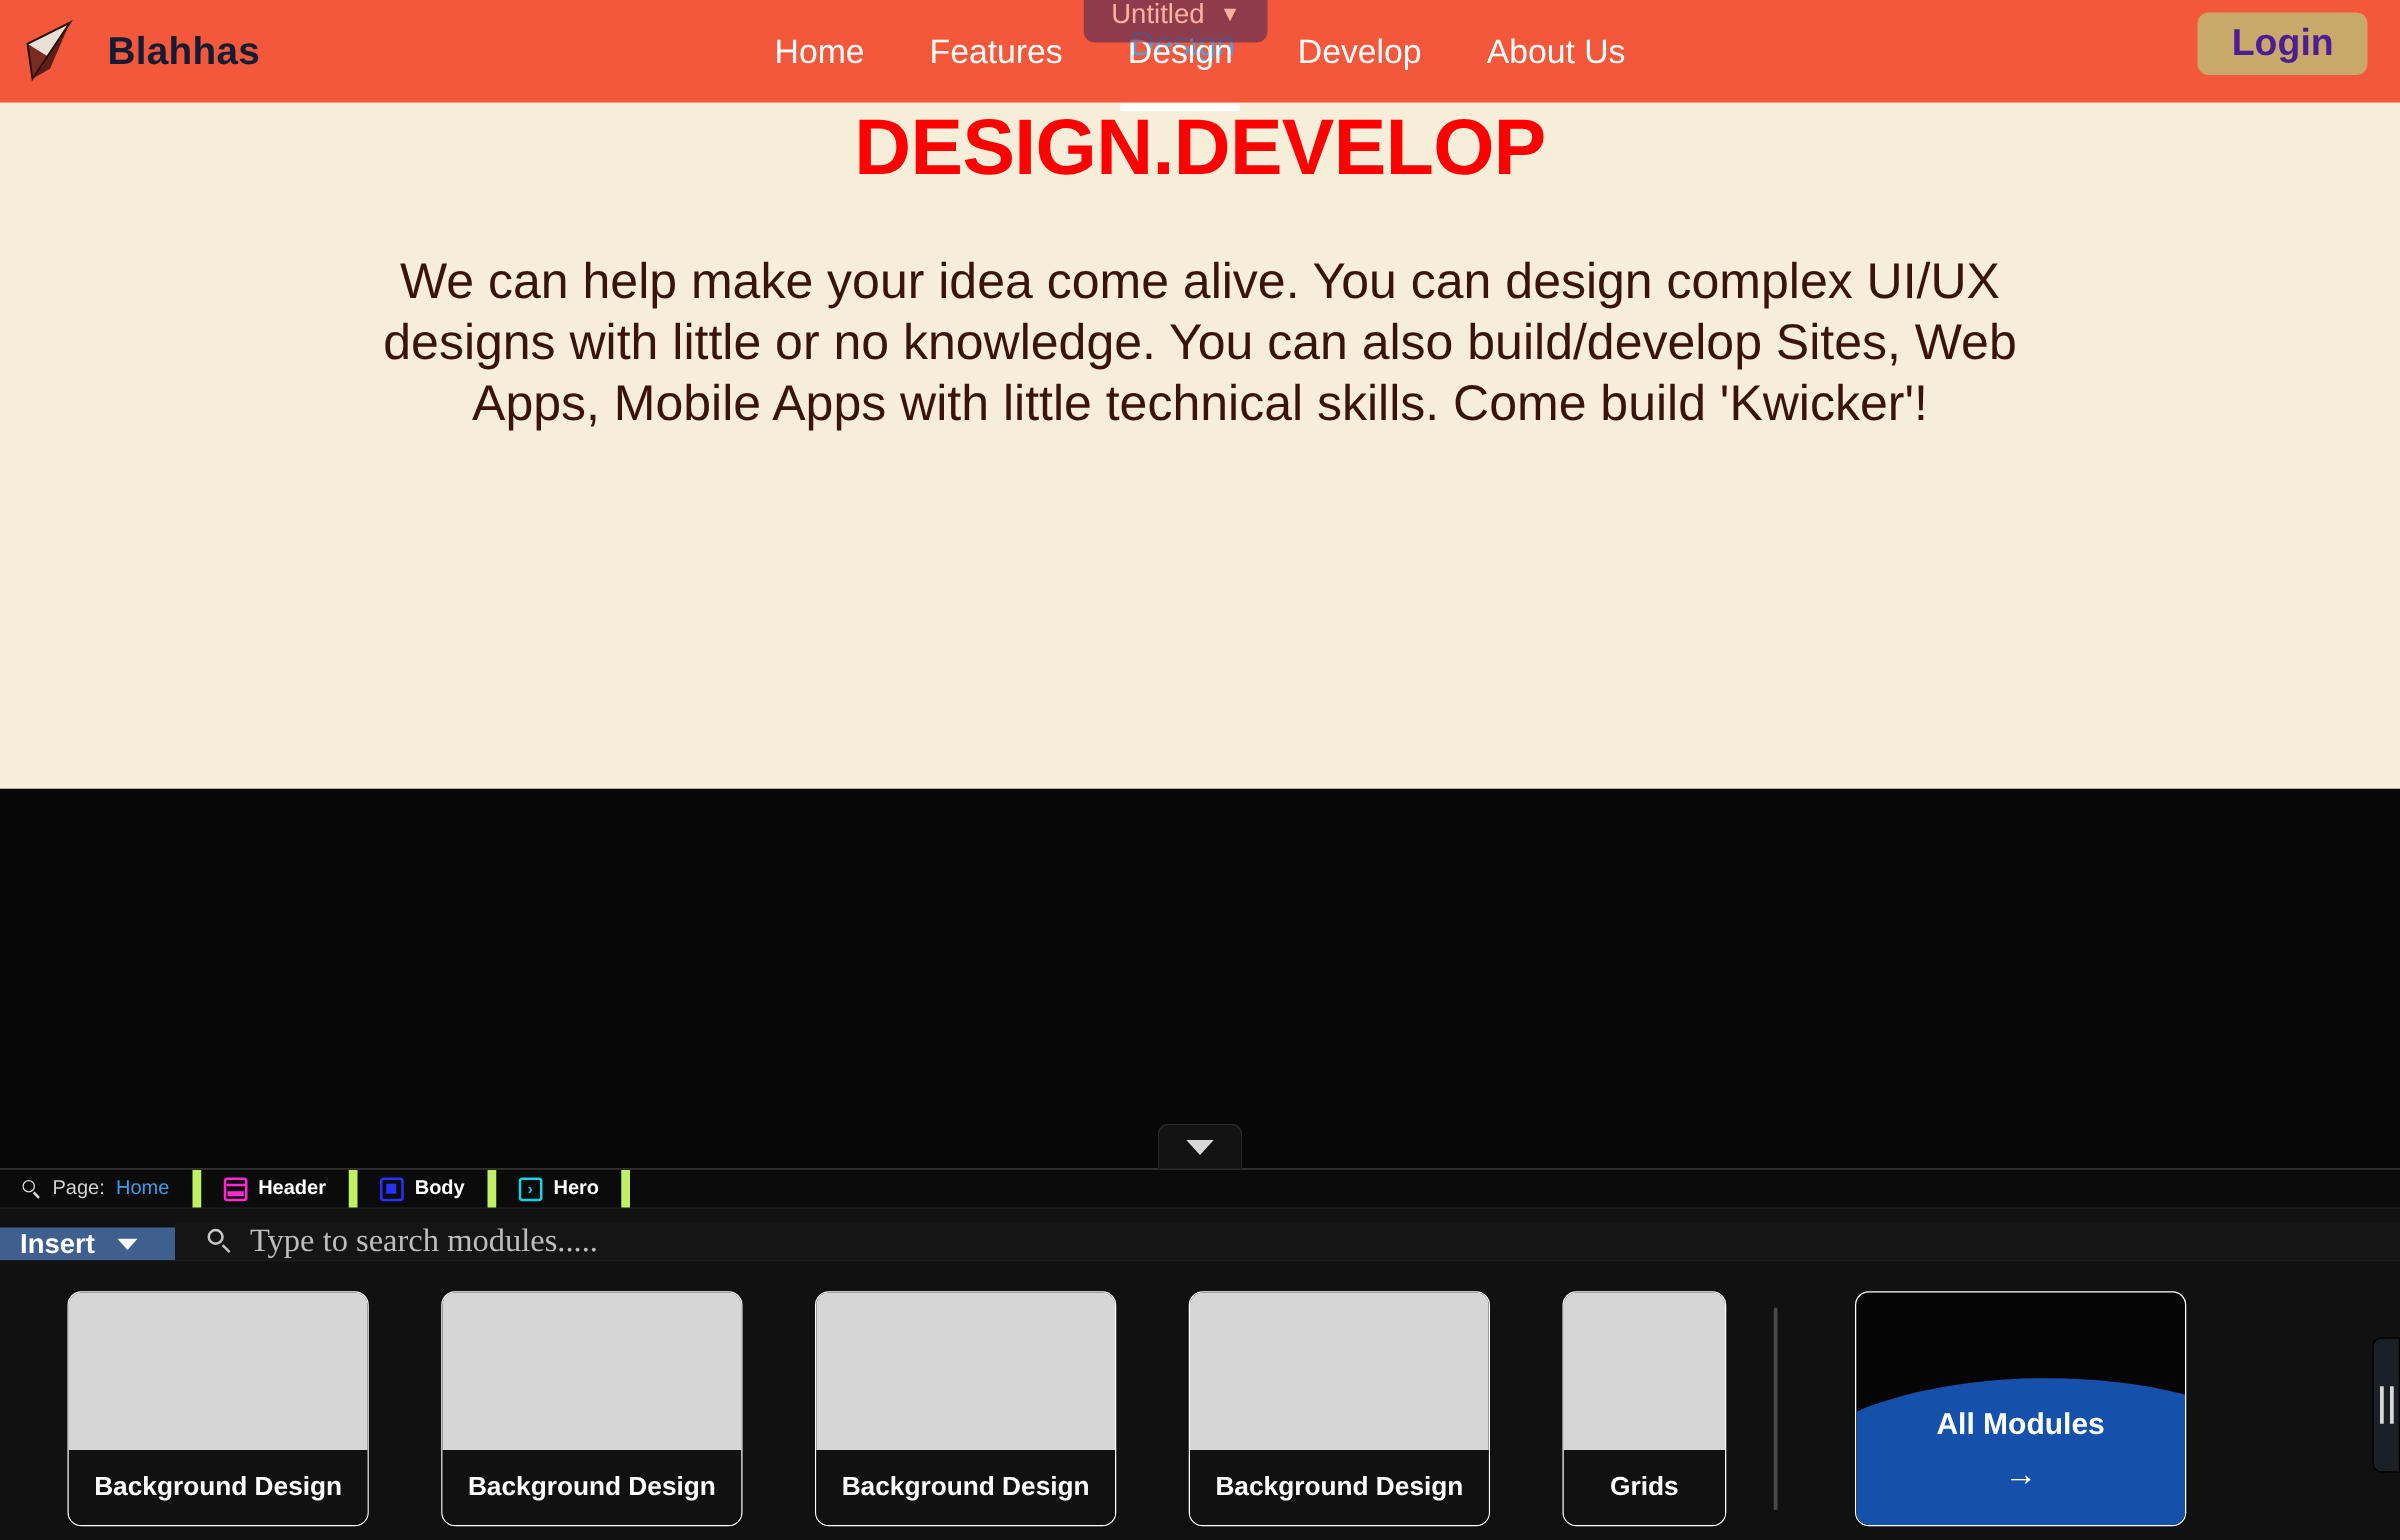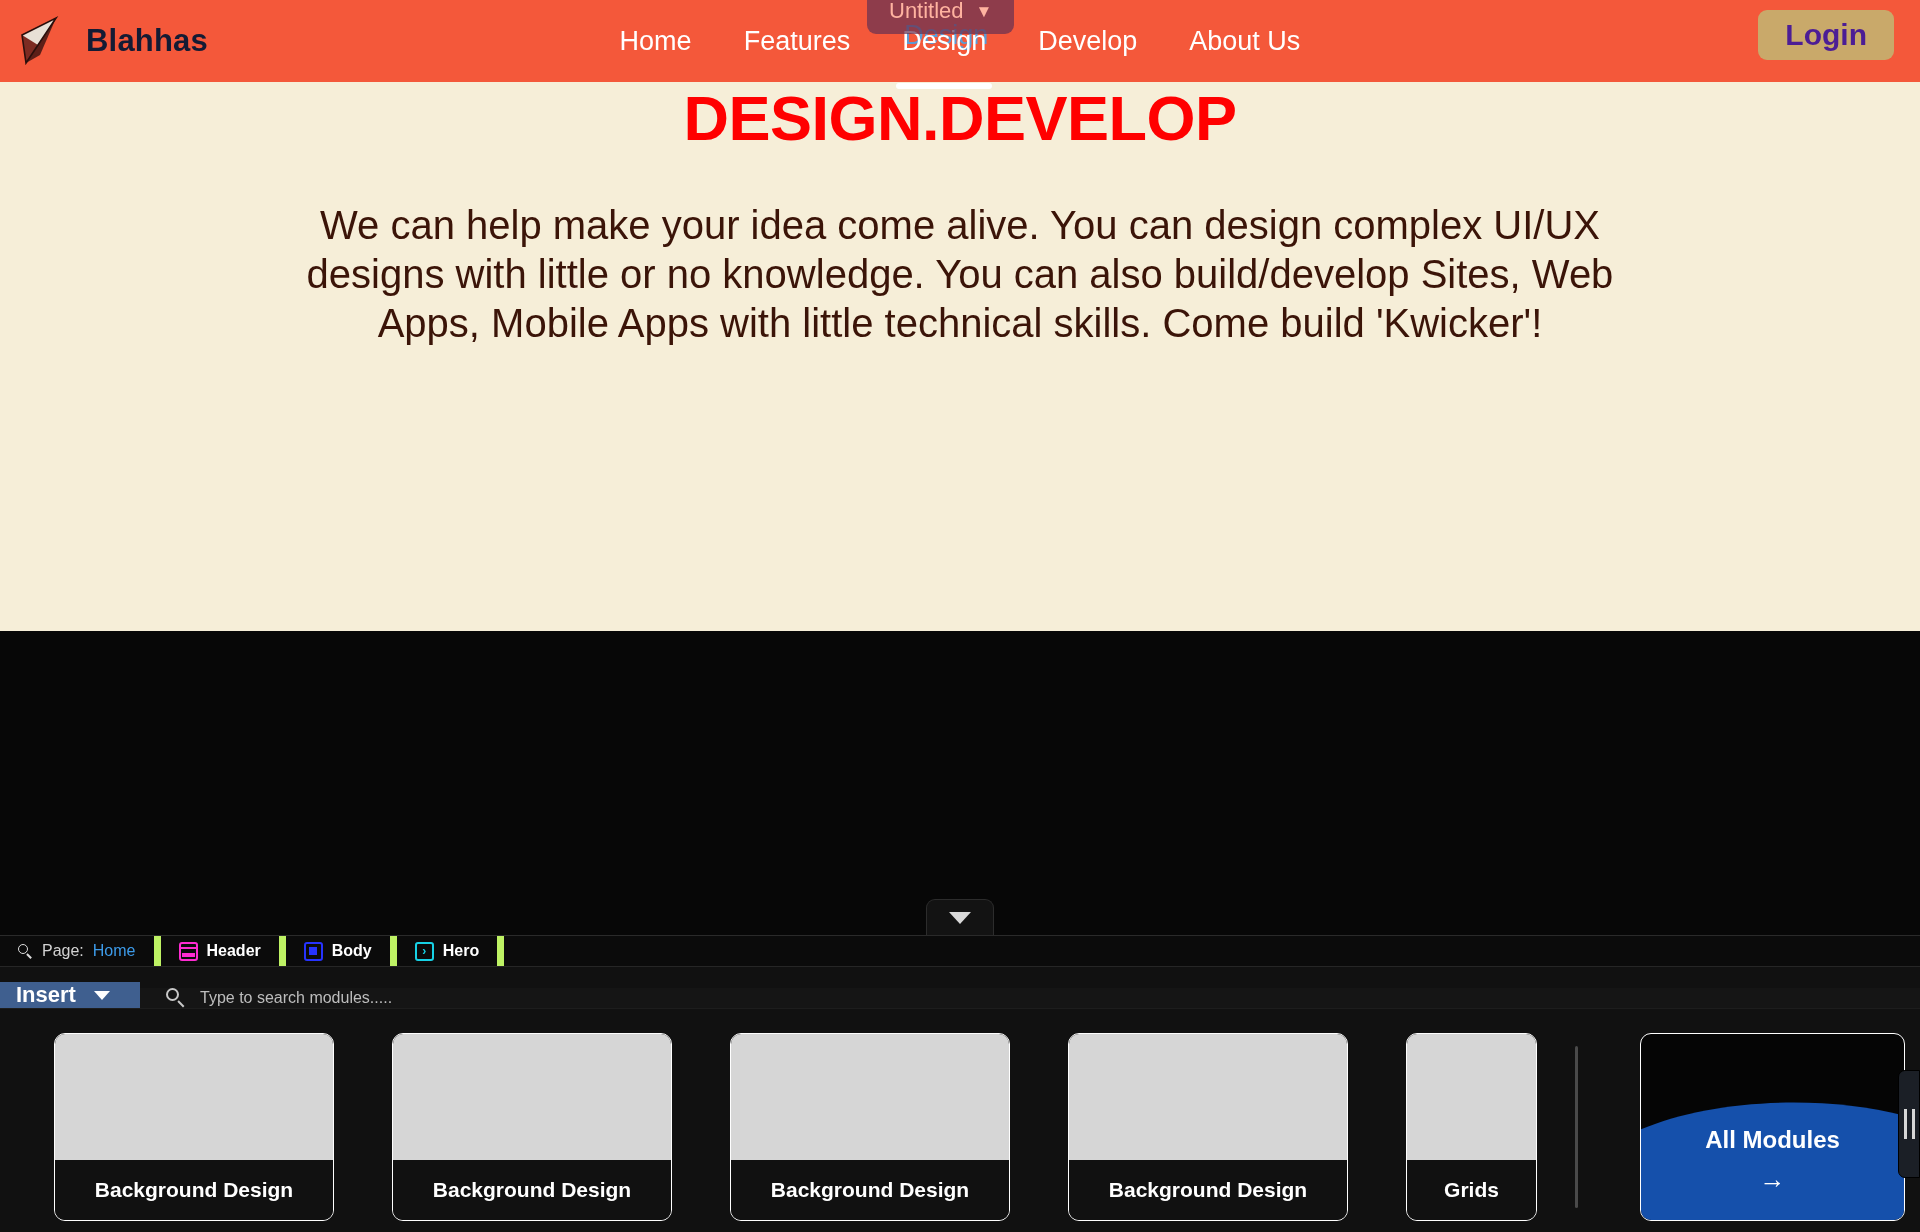--- a/index.html
+++ b/index.html
@@ -215,35 +215,35 @@
     position:absolute; left:0; top:0;
     width:13px; height:13px; border:2.2px solid #c8c8c8; border-radius:50%;
   }
   #module-search .search-glyph2 .stem {
     position:absolute; left:11.5px; top:11.5px;
     width:8px; height:2.2px; background:#c8c8c8;
     transform:rotate(45deg); transform-origin:left center;
   }
   #module-search-input {
     flex:1; background:transparent; border:none; outline:none;
-    color:#ef4444; font-size:16px;
-    font-family:Liberation Sans, sans-serif;
+    color:#ef4444; font-size:26px;
+    font-family:Liberation Serif, serif;
   }
   #module-search-input::placeholder { color:#bdbdbd; }
 
   
   #module-strip {
     display:flex; align-items:center;
     gap:58px;
     padding:22px 0 0 54px;
     height:213px;
     position:relative;
   }
   .module-card {
-    width:280px; height:188px;
+    width:241px; height:188px;
     border:1.6px solid #ffffff;
     border-radius:11px;
     background:#111111;
     overflow:hidden;
     display:flex; flex-direction:column;
     flex:0 0 auto;
     cursor:pointer;
   }
   .module-card.narrow { width:131px; }
   .module-card .thumb { flex:1; background:#d6d6d6; }

